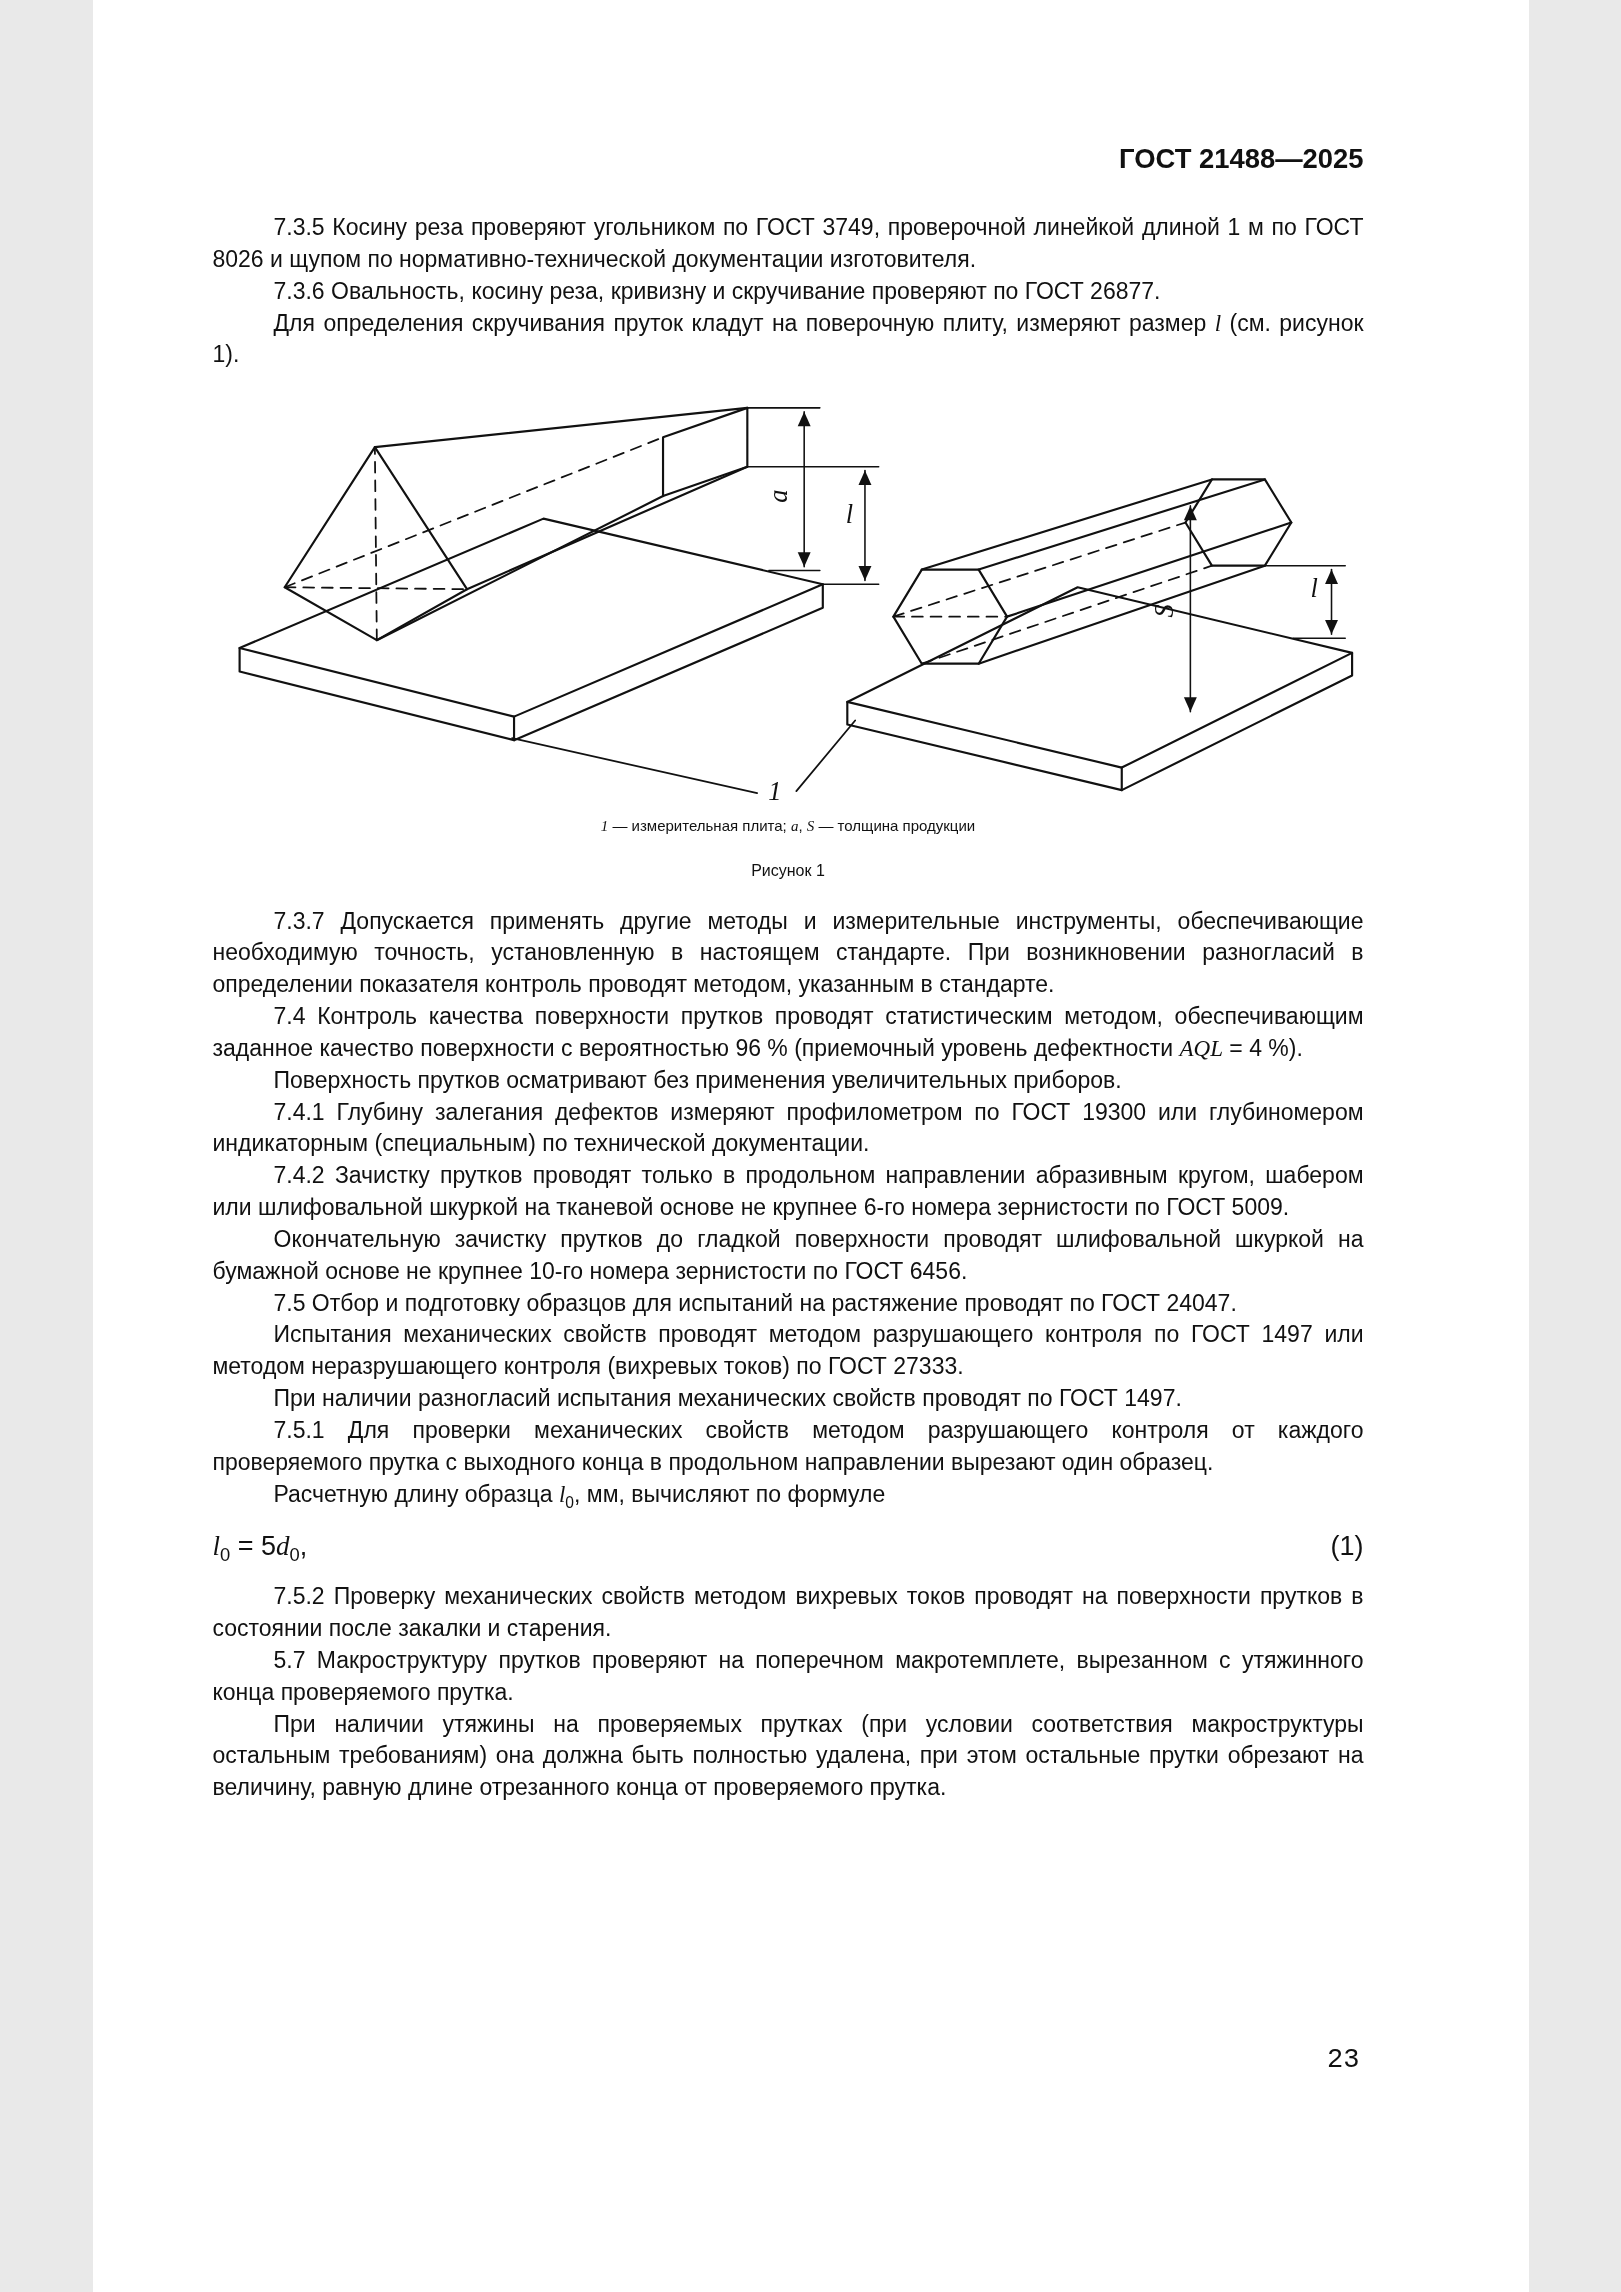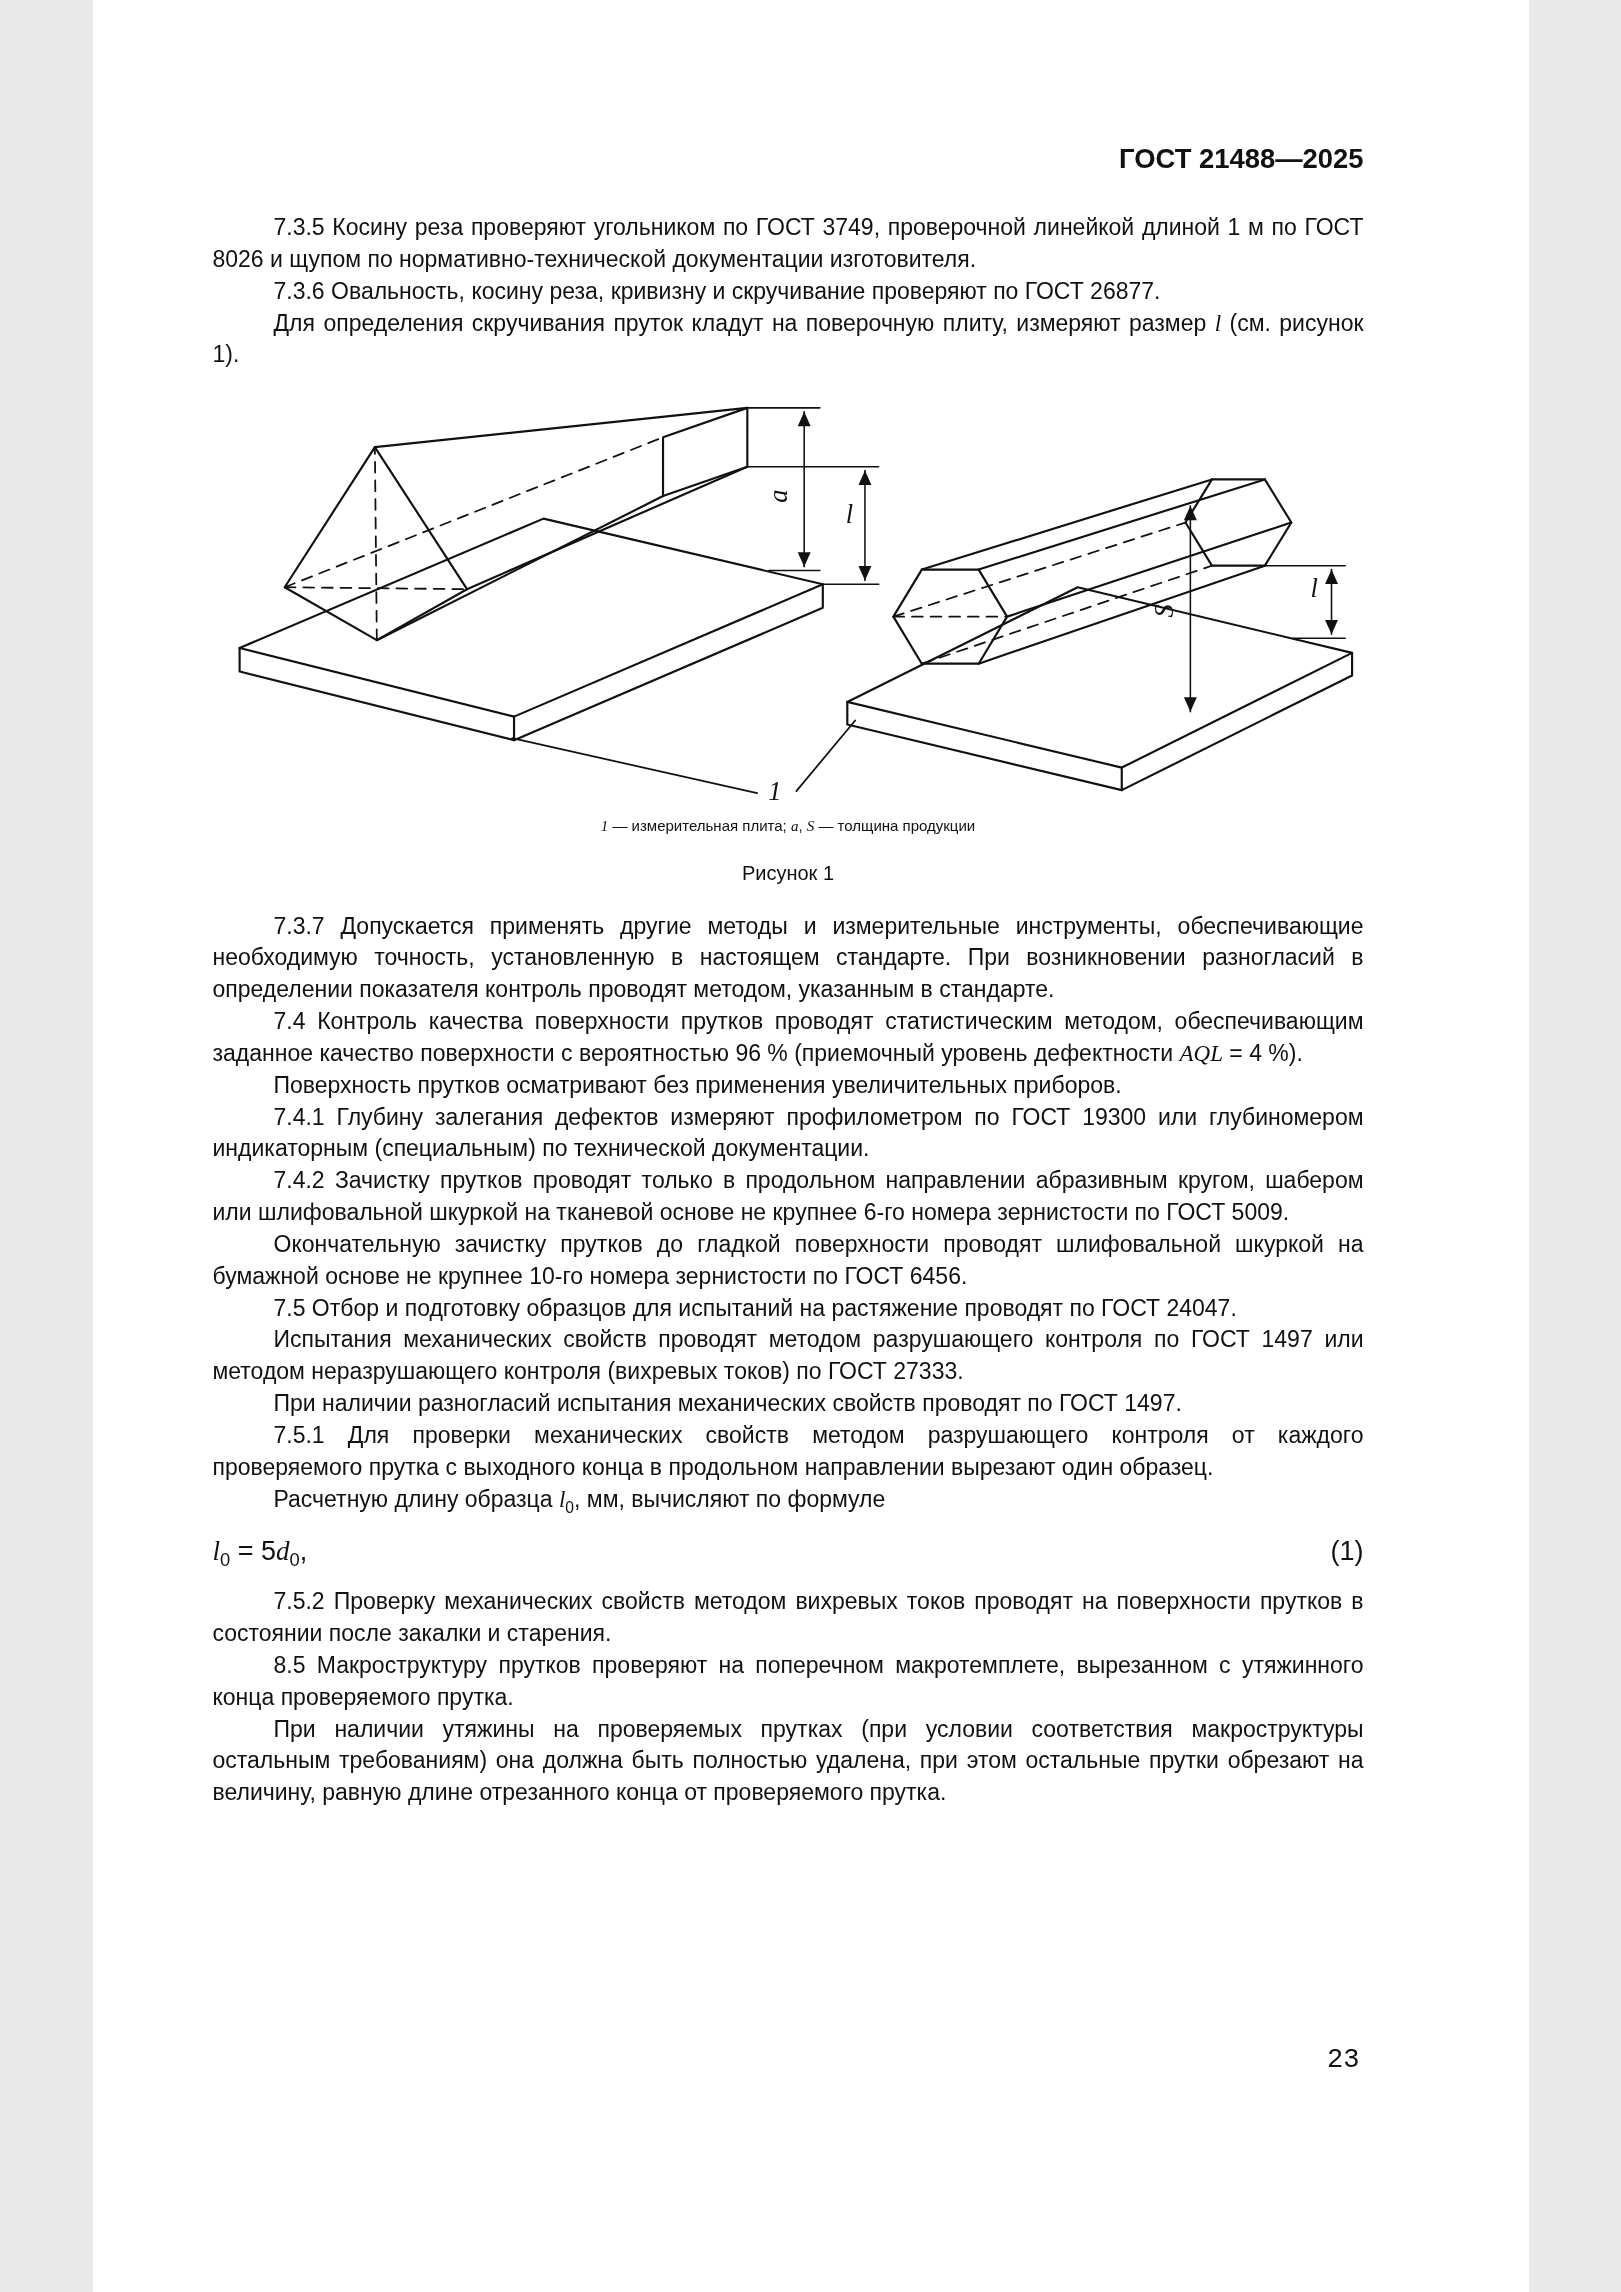--- a/index.html
+++ b/index.html
@@ -17,21 +17,21 @@
   .para {
     font-size:23px; line-height:1.385;
     text-align:justify; text-indent:61px;
   }
   .para.noindent { text-indent:0; }
   .it { font-family:"Liberation Serif", serif; font-style:italic; }
   sub { font-size:0.68em; line-height:0; }
   .figure { margin:21.6px 0 0 0; text-align:center; }
   .figure svg { display:block; margin:0 auto; }
   .caption { font-size:15px; text-align:center; margin-top:11.8px; }
-  .fig-title { font-size:20px; text-align:center; margin:27.4px 0 25.5px 0; }
+  .fig-title { font-size:16px; text-align:center; margin:27.4px 0 25.5px 0; }
   .formula-row {
     position:relative; 
     font-size:27px; line-height:1.385; margin:17.6px 0 15.7px 0;
   }
   .formula-number { position:absolute; right:0; top:0; }
   .page-number {
     position:absolute; right:169px; bottom:218px; font-size:27px;font-family:Liberation Mono, monospace;
   }
   svg text { user-select:none; }
 </style>
@@ -148,21 +148,21 @@
       </div>
 
     <div class="formula-row">
       <span><span class="it">l</span><sub>0</sub><span> = 5</span><span class="it">d</span><sub>0</sub><span>,</span></span>
       <span class="formula-number">(1)</span>
     </div>
 
 
     <div>
         <div class="para"><span>7.5.2 Проверку механических свойств методом вихревых токов проводят на поверхности прутков в состоянии после закалки и старения.</span></div>
-        <div class="para"><span>8.5 Макроструктуру прутков проверяют на поперечном макротемплете, вырезанном с утяжинного конца проверяемого прутка.</span></div>
+        <div class="para"><span>5.7 Макроструктуру прутков проверяют на поперечном макротемплете, вырезанном с утяжинного конца проверяемого прутка.</span></div>
         <div class="para"><span>При наличии утяжины на проверяемых прутках (при условии соответствия макроструктуры остальным требованиям) она должна быть полностью удалена, при этом остальные прутки обрезают на величину, равную длине отрезанного конца от проверяемого прутка.</span></div>
       </div>
 
   </div>
 
   <div class="page-number">23</div>
 
 </div>
 
 

